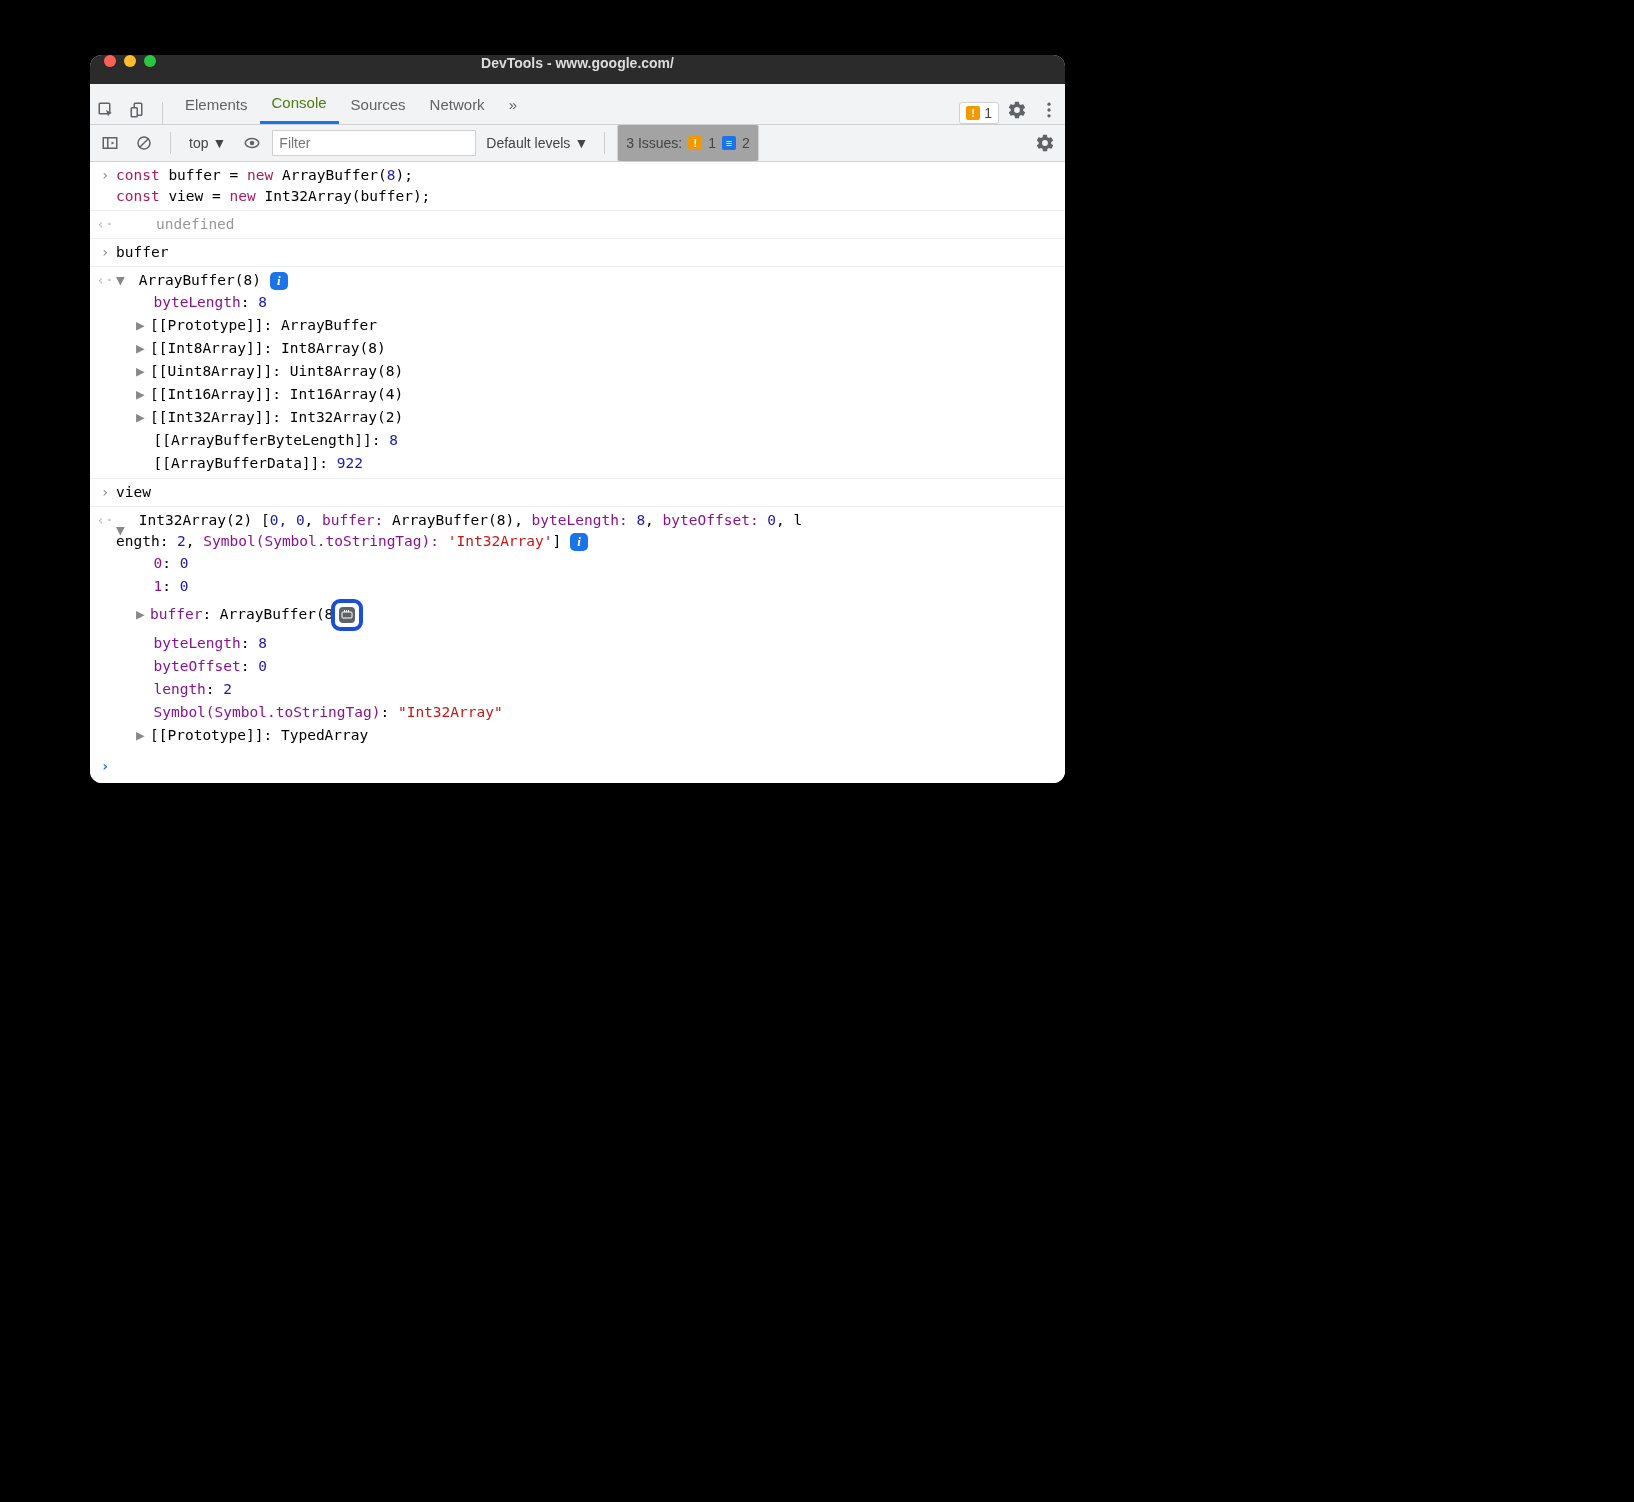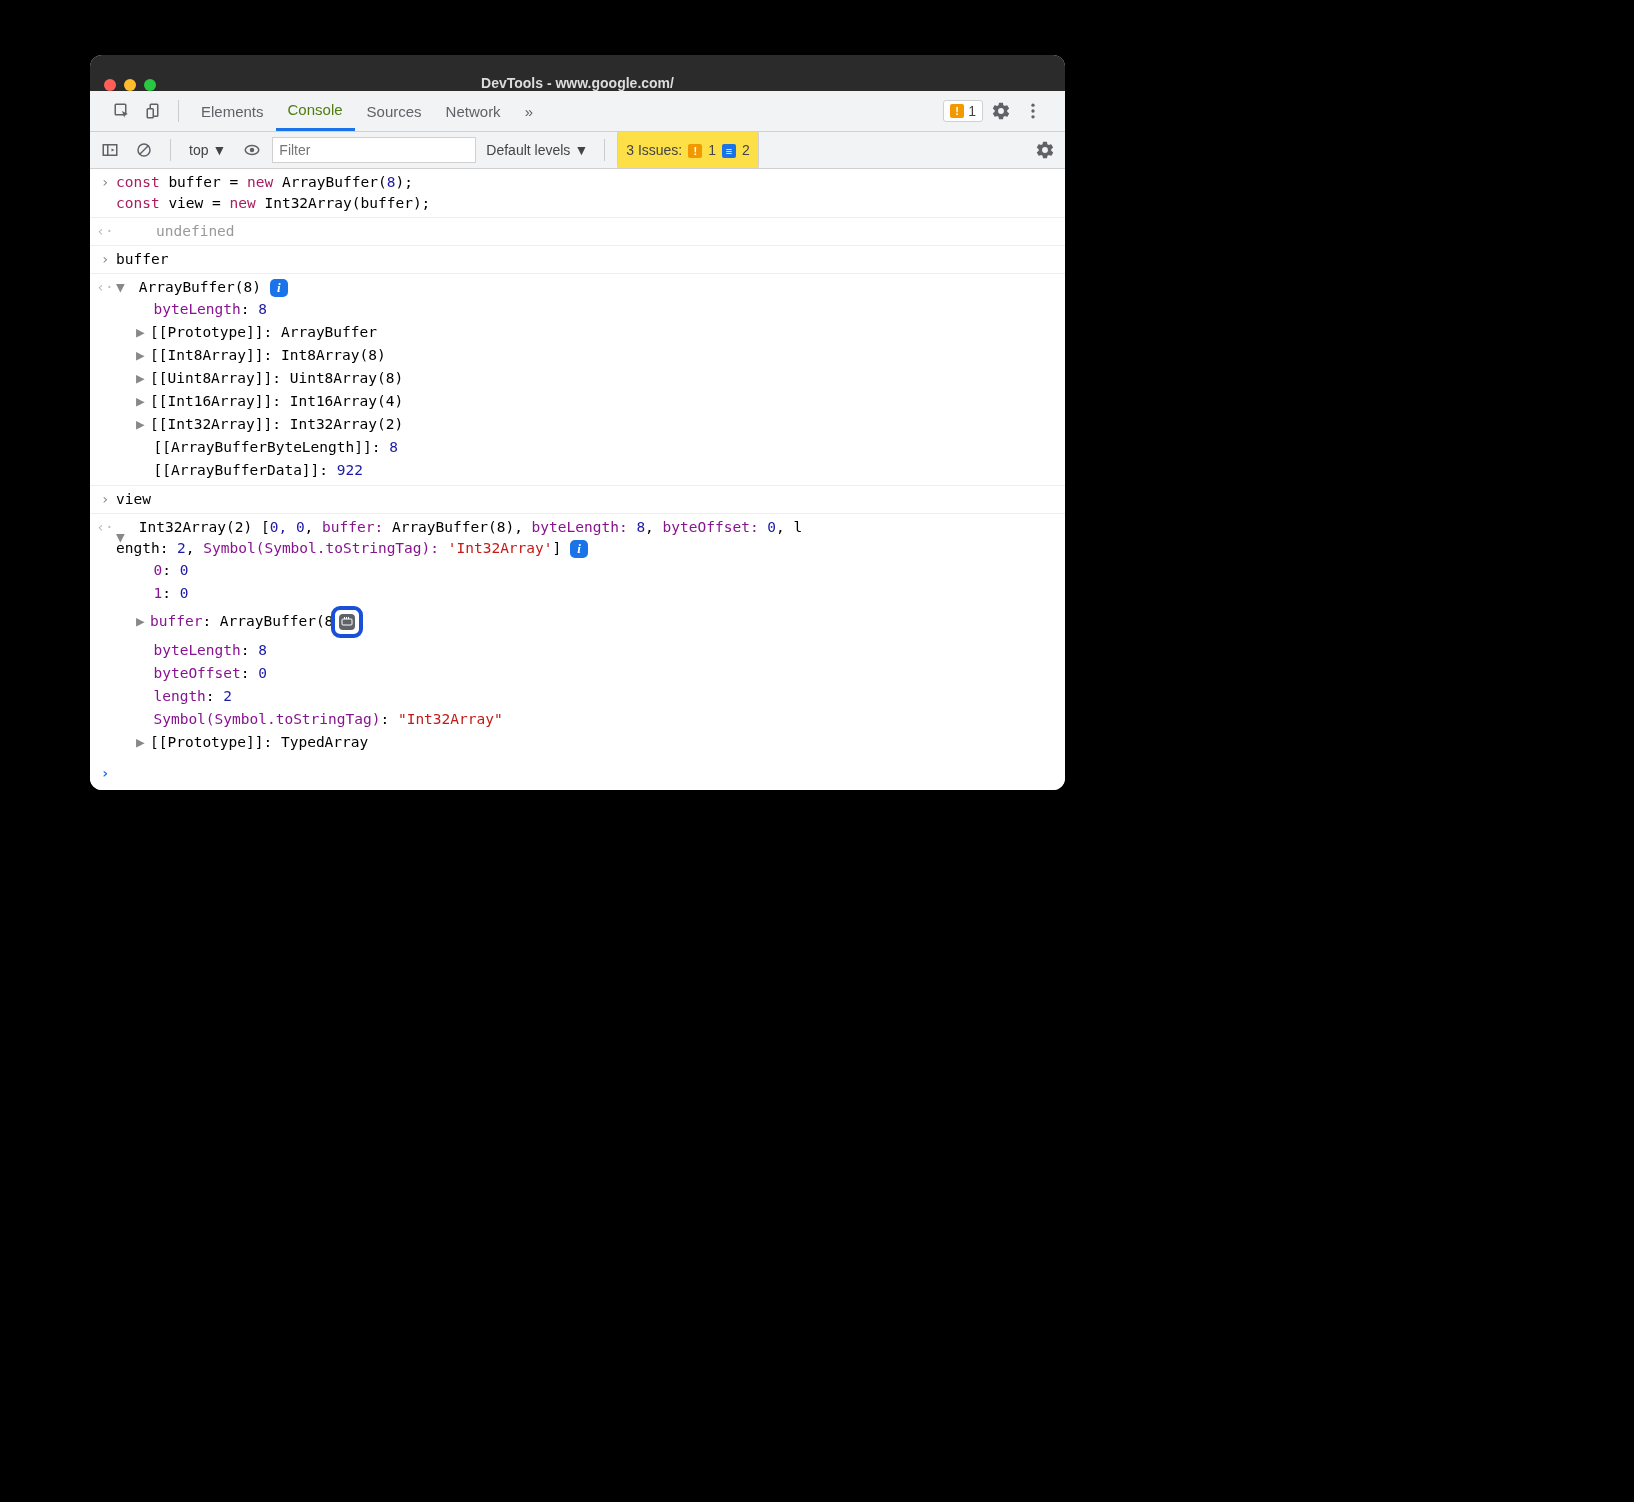--- a/index.html
+++ b/index.html
@@ -20,24 +20,24 @@
     position: absolute;
     left: 90px;
     top: 55px;
     width: 975px;
     background: #fff;
     border-radius: 12px;
     box-shadow: 0 20px 60px rgba(0,0,0,0.6);
     overflow: hidden;
   }
   .titlebar {
-    height: 36px;
+    height: 29px;
     background: #2b2b2b;
     display: flex;
-    align-items: flex-end;
+    align-items: flex-start;
     position: relative;
   }
   .traffic {
     display: flex;
     gap: 8px;
     padding-left: 14px;
   }
   .dot { width: 12px; height: 12px; border-radius: 50%; }
   .dot.red { background:#ff5f57;} .dot.yellow{background:#ffbd2e;} .dot.green{background:#28c940;}
   .title {
@@ -47,22 +47,22 @@
     color: #ddd;
     font-size: 14px;
     font-weight: 600;
     pointer-events: none;
   }
   .tabbar {
     height: 40px;
     background: #f1f3f4;
     border-bottom: 1px solid #d0d0d0;
     display: flex;
-    align-items: center;
-    padding: 0 18px;
+    align-items: flex-end;
+    padding: 0 2px;
     gap: 4px;
   }
   .icon-btn {
     width: 28px; height: 28px;
     display: flex; align-items: center; justify-content: center;
     color: #5f6368;
     cursor: default;
   }
   .icon-btn svg { width: 18px; height: 18px; }
   .sep { width: 1px; height: 22px; background: #ccc; margin: 0 6px; }
@@ -115,22 +115,22 @@
     width: 190px;
     padding: 0 6px;
     font-size: 14px;
     color: #333;
   }
   .levels { display:flex; align-items:center; gap:4px; padding: 2px 4px; }
   .issues-box {
     border: 1px solid #d0d0d0;
     border-radius: 3px;
     padding: 10px 8px;
-    display: flex; align-items: flex-end; gap: 6px;
-    background: #fde047;
+    display: flex; align-items: center; gap: 6px;
+    background: #a3a3a3;
   }
   .blue-sq { width:14px;height:14px;background:#1a73e8;color:#fff;font-size:11px;display:flex;align-items:center;justify-content:center;border-radius:2px;font-weight:bold;}
   .console {
     background: #fff;
     font-family: Menlo, Consolas, monospace;
     font-size: 14.5px;
     line-height: 1.45;
   }
   .row {
     border-bottom: 1px solid #eee;

